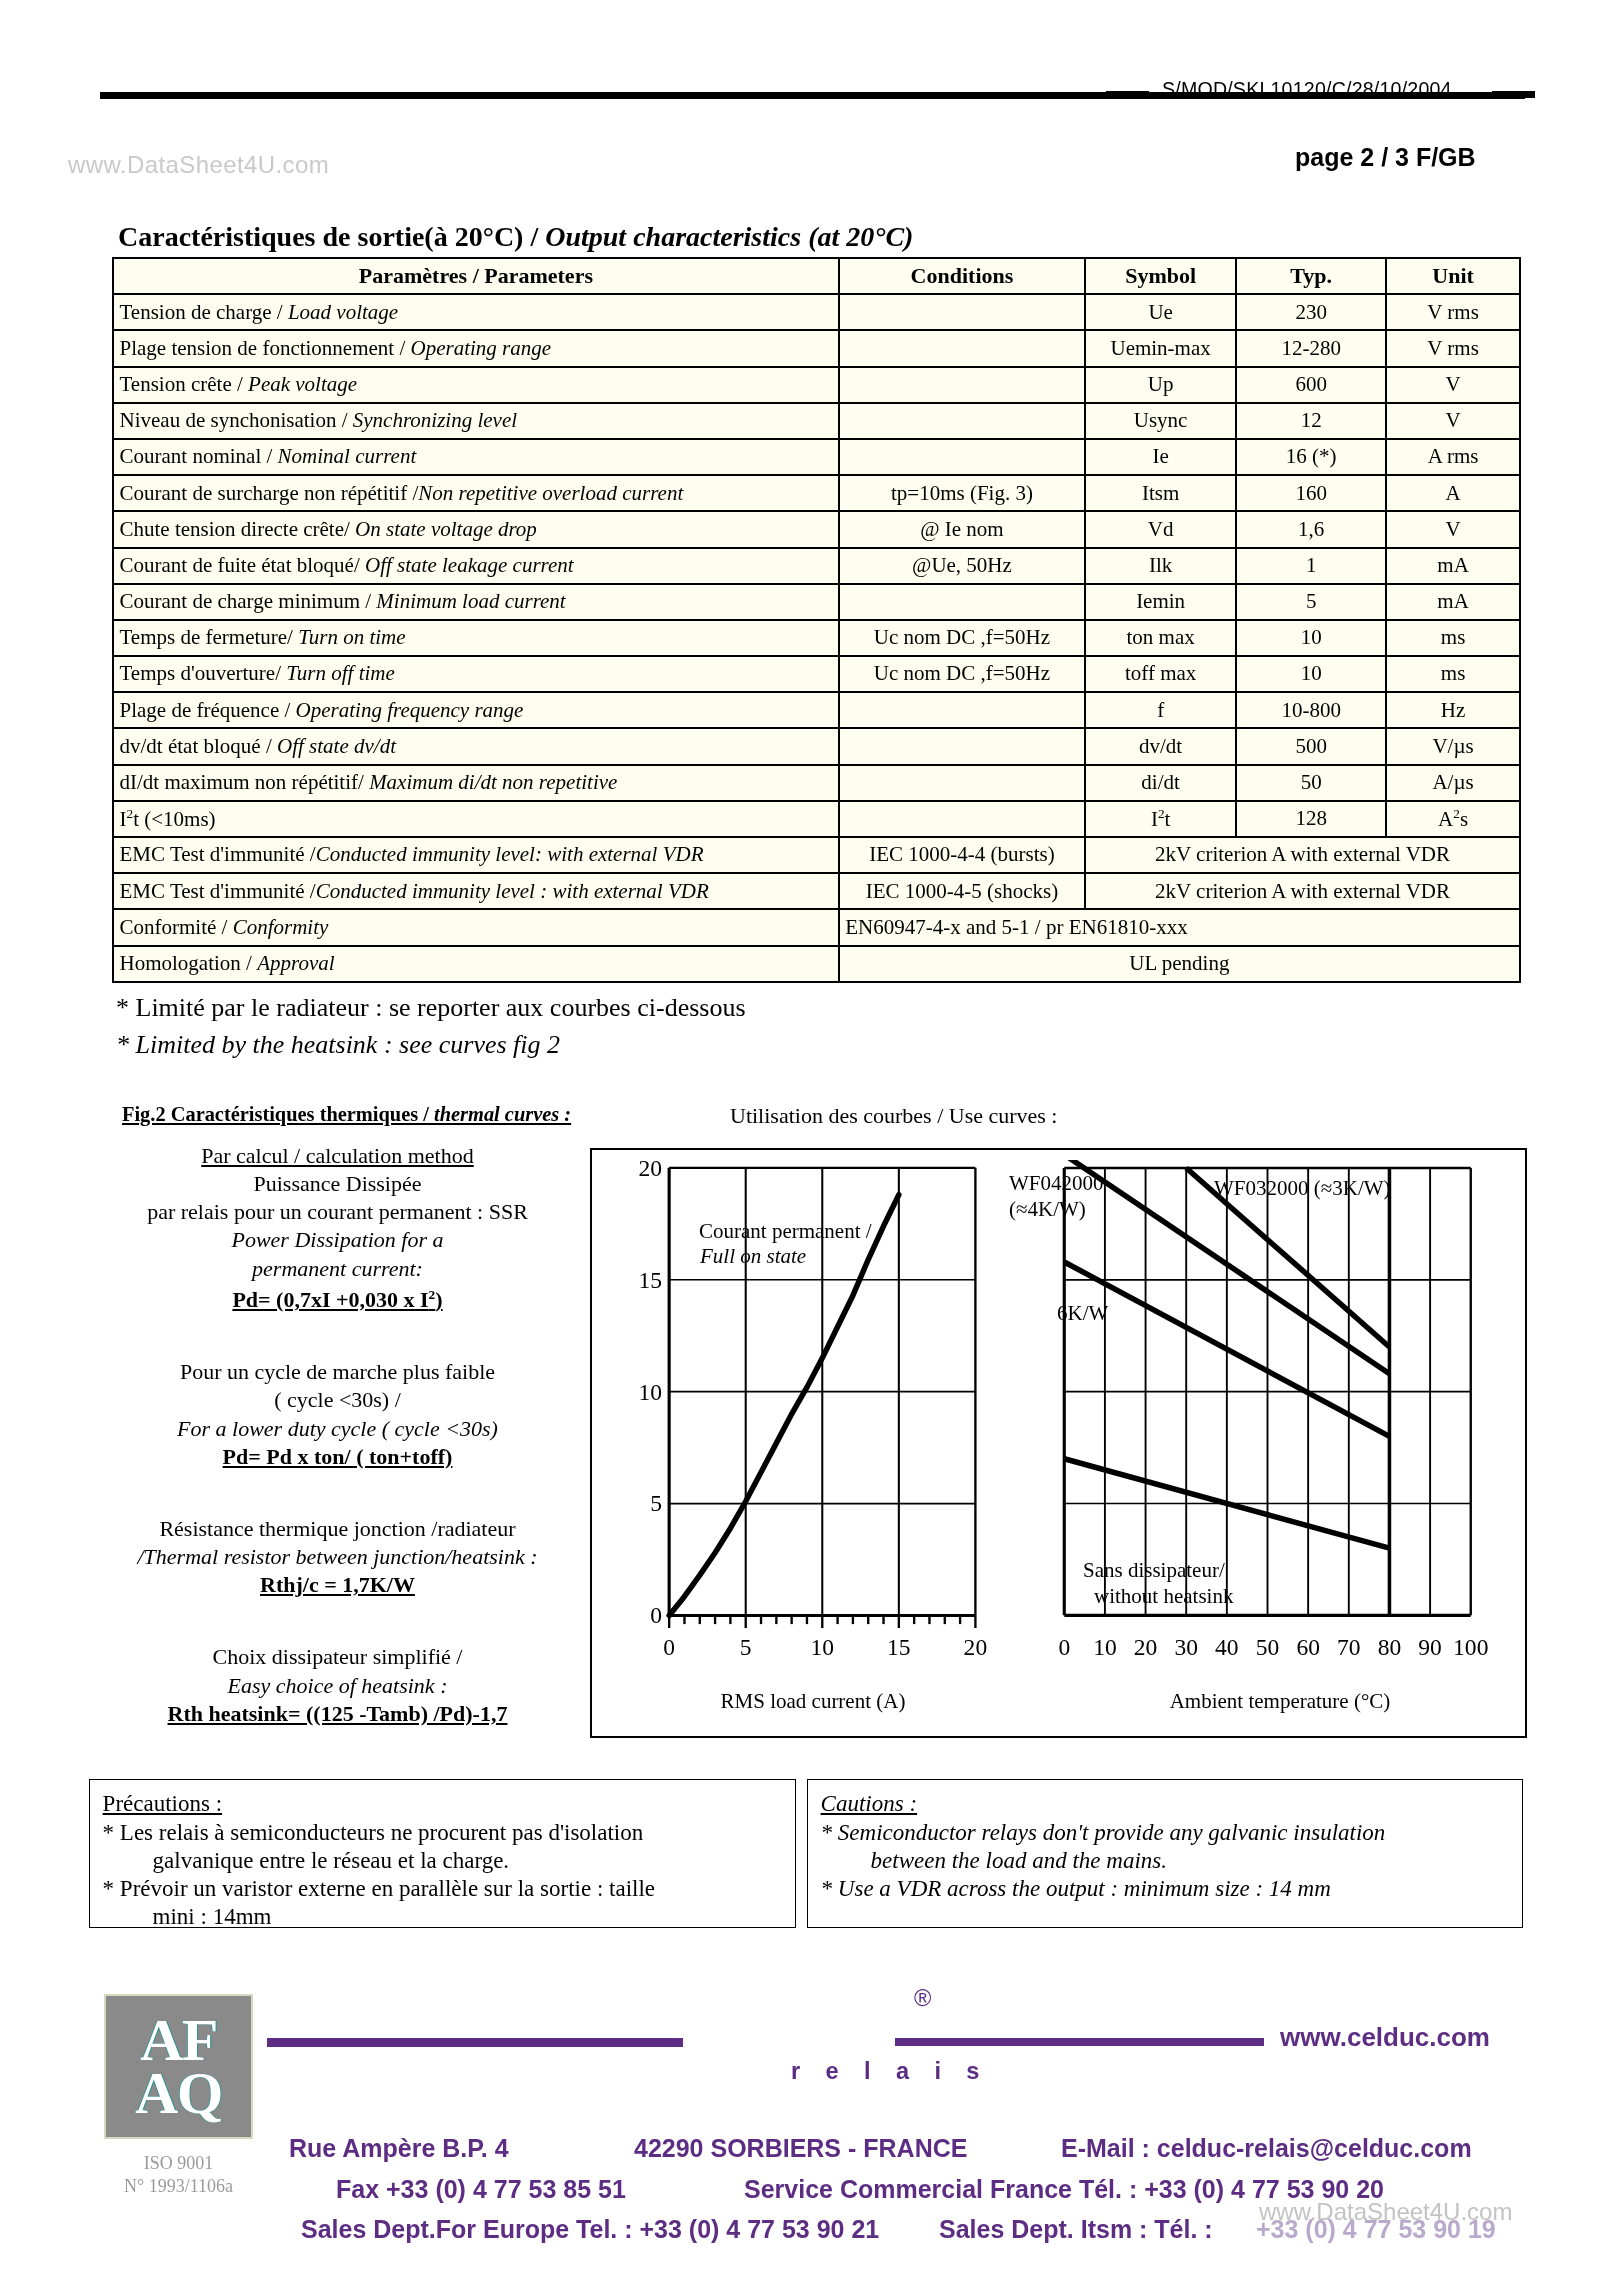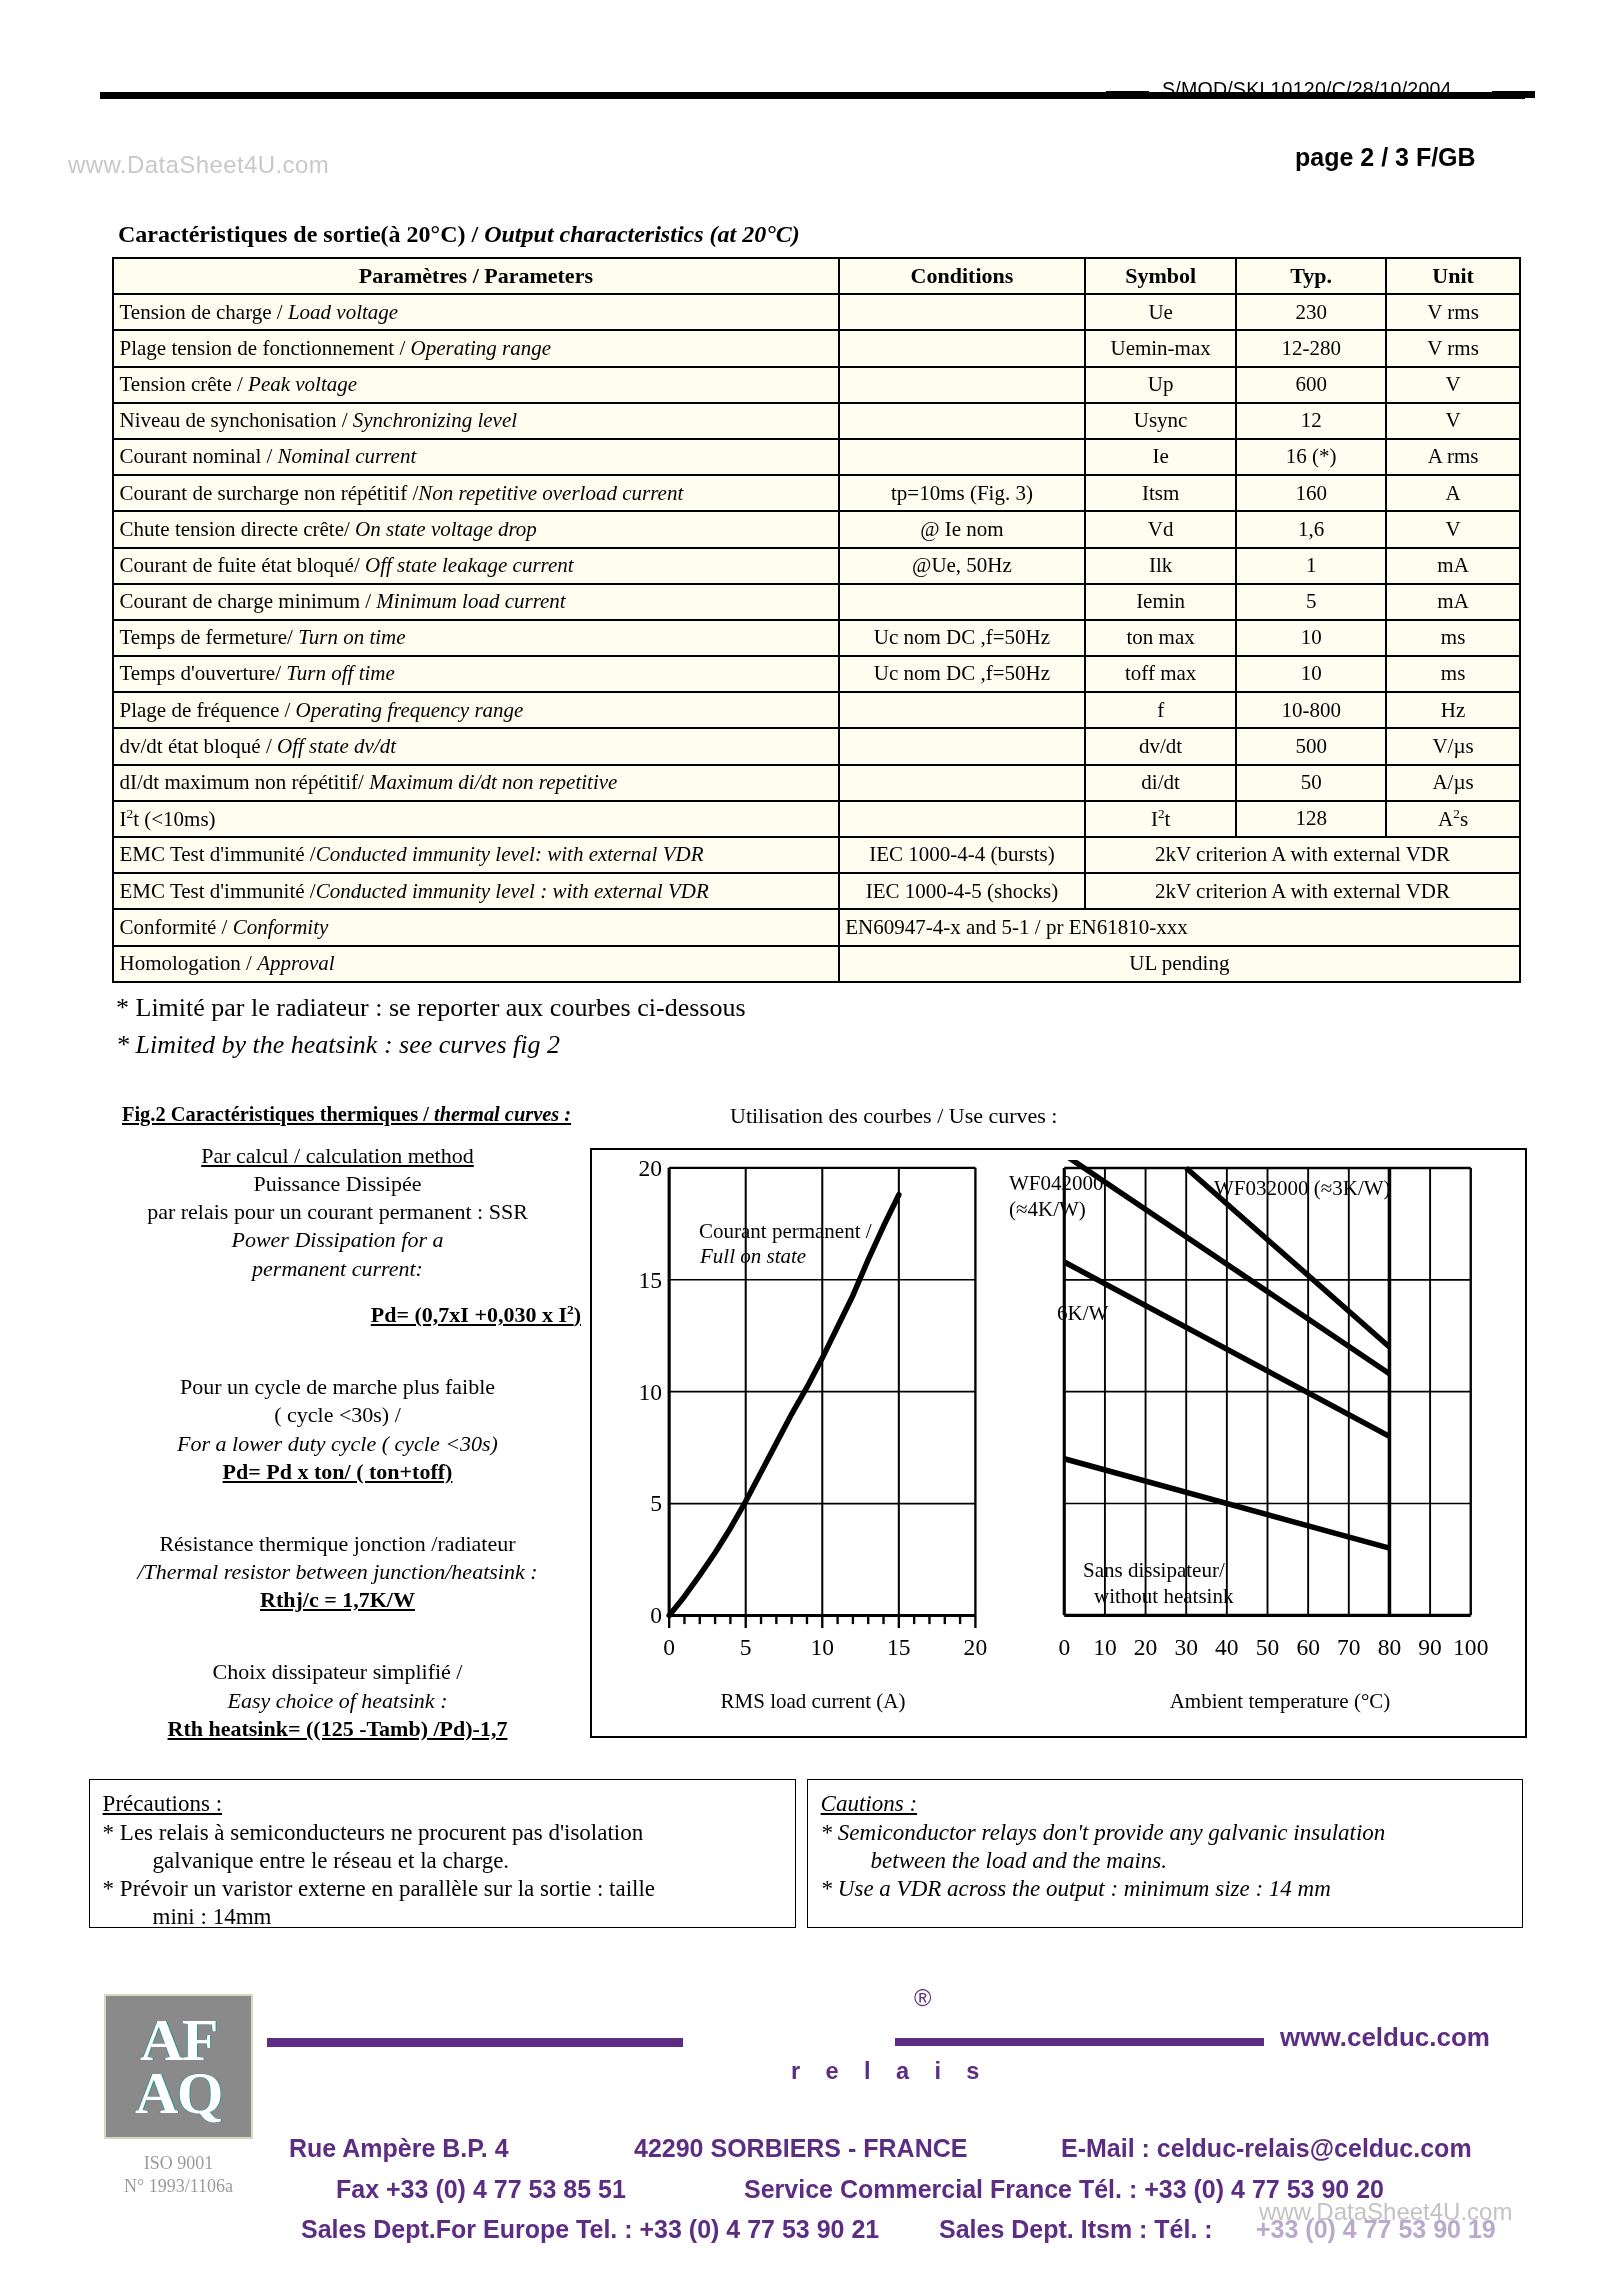--- a/index.html
+++ b/index.html
@@ -24,21 +24,21 @@
     font-family:"Liberation Sans", sans-serif; font-size:24px; color:#c9c9c9; letter-spacing:0.4px;
   }
   .pagenum {
     position:absolute; left:1295px; top:143px;
     font-family:"Liberation Sans", sans-serif; font-size:25px; font-weight:bold; color:#000;
   }
 
   
   .tbl-title {
     position:absolute; left:118px; top:221px;
-    font-size:24px; font-weight:bold; white-space:nowrap;
+    font-size:28px; font-weight:bold; white-space:nowrap;
   }
   .tbl-title i { font-weight:bold; }
 
   table.spec {
     position:absolute; left:112px; top:257px; width:1409px;
     border-collapse:collapse; background:#fdfdf0;
     table-layout:fixed;
   }
   table.spec td, table.spec th {
     border:2px solid #000;
@@ -326,21 +326,21 @@
   <div class="use-curves">
     <span>Utilisation des courbes / Use curves :</span>
   </div>
 
   <div class="lcol">
     <div class="ln u">Par calcul / calculation method</div>
     <div class="ln">Puissance Dissipée</div>
     <div class="ln">par relais pour un courant permanent :  SSR</div>
     <div class="ln it">Power Dissipation  for a</div>
     <div class="ln it">permanent current:</div>
-    <div class="ln b u" style="margin-top:18px;text-align:right;"><span>Pd= (0,7xI +0,030 x I</span><span class="sup">2</span><span>)</span></div>
+    <div class="ln b u" style="margin-top:3px;"><span>Pd= (0,7xI +0,030 x I</span><span class="sup">2</span><span>)</span></div>
     <div class="gap"></div>
     <div class="gap"></div>
     <div class="ln">Pour un cycle de marche plus faible</div>
     <div class="ln">( cycle &lt;30s) /</div>
     <div class="ln it">For a lower duty cycle ( cycle &lt;30s)</div>
     <div class="ln b u">Pd= Pd x ton/ ( ton+toff)</div>
     <div class="gap"></div>
     <div class="gap"></div>
     <div class="ln">Résistance thermique jonction /radiateur</div>
     <div class="ln it">/Thermal resistor between junction/heatsink :</div>

